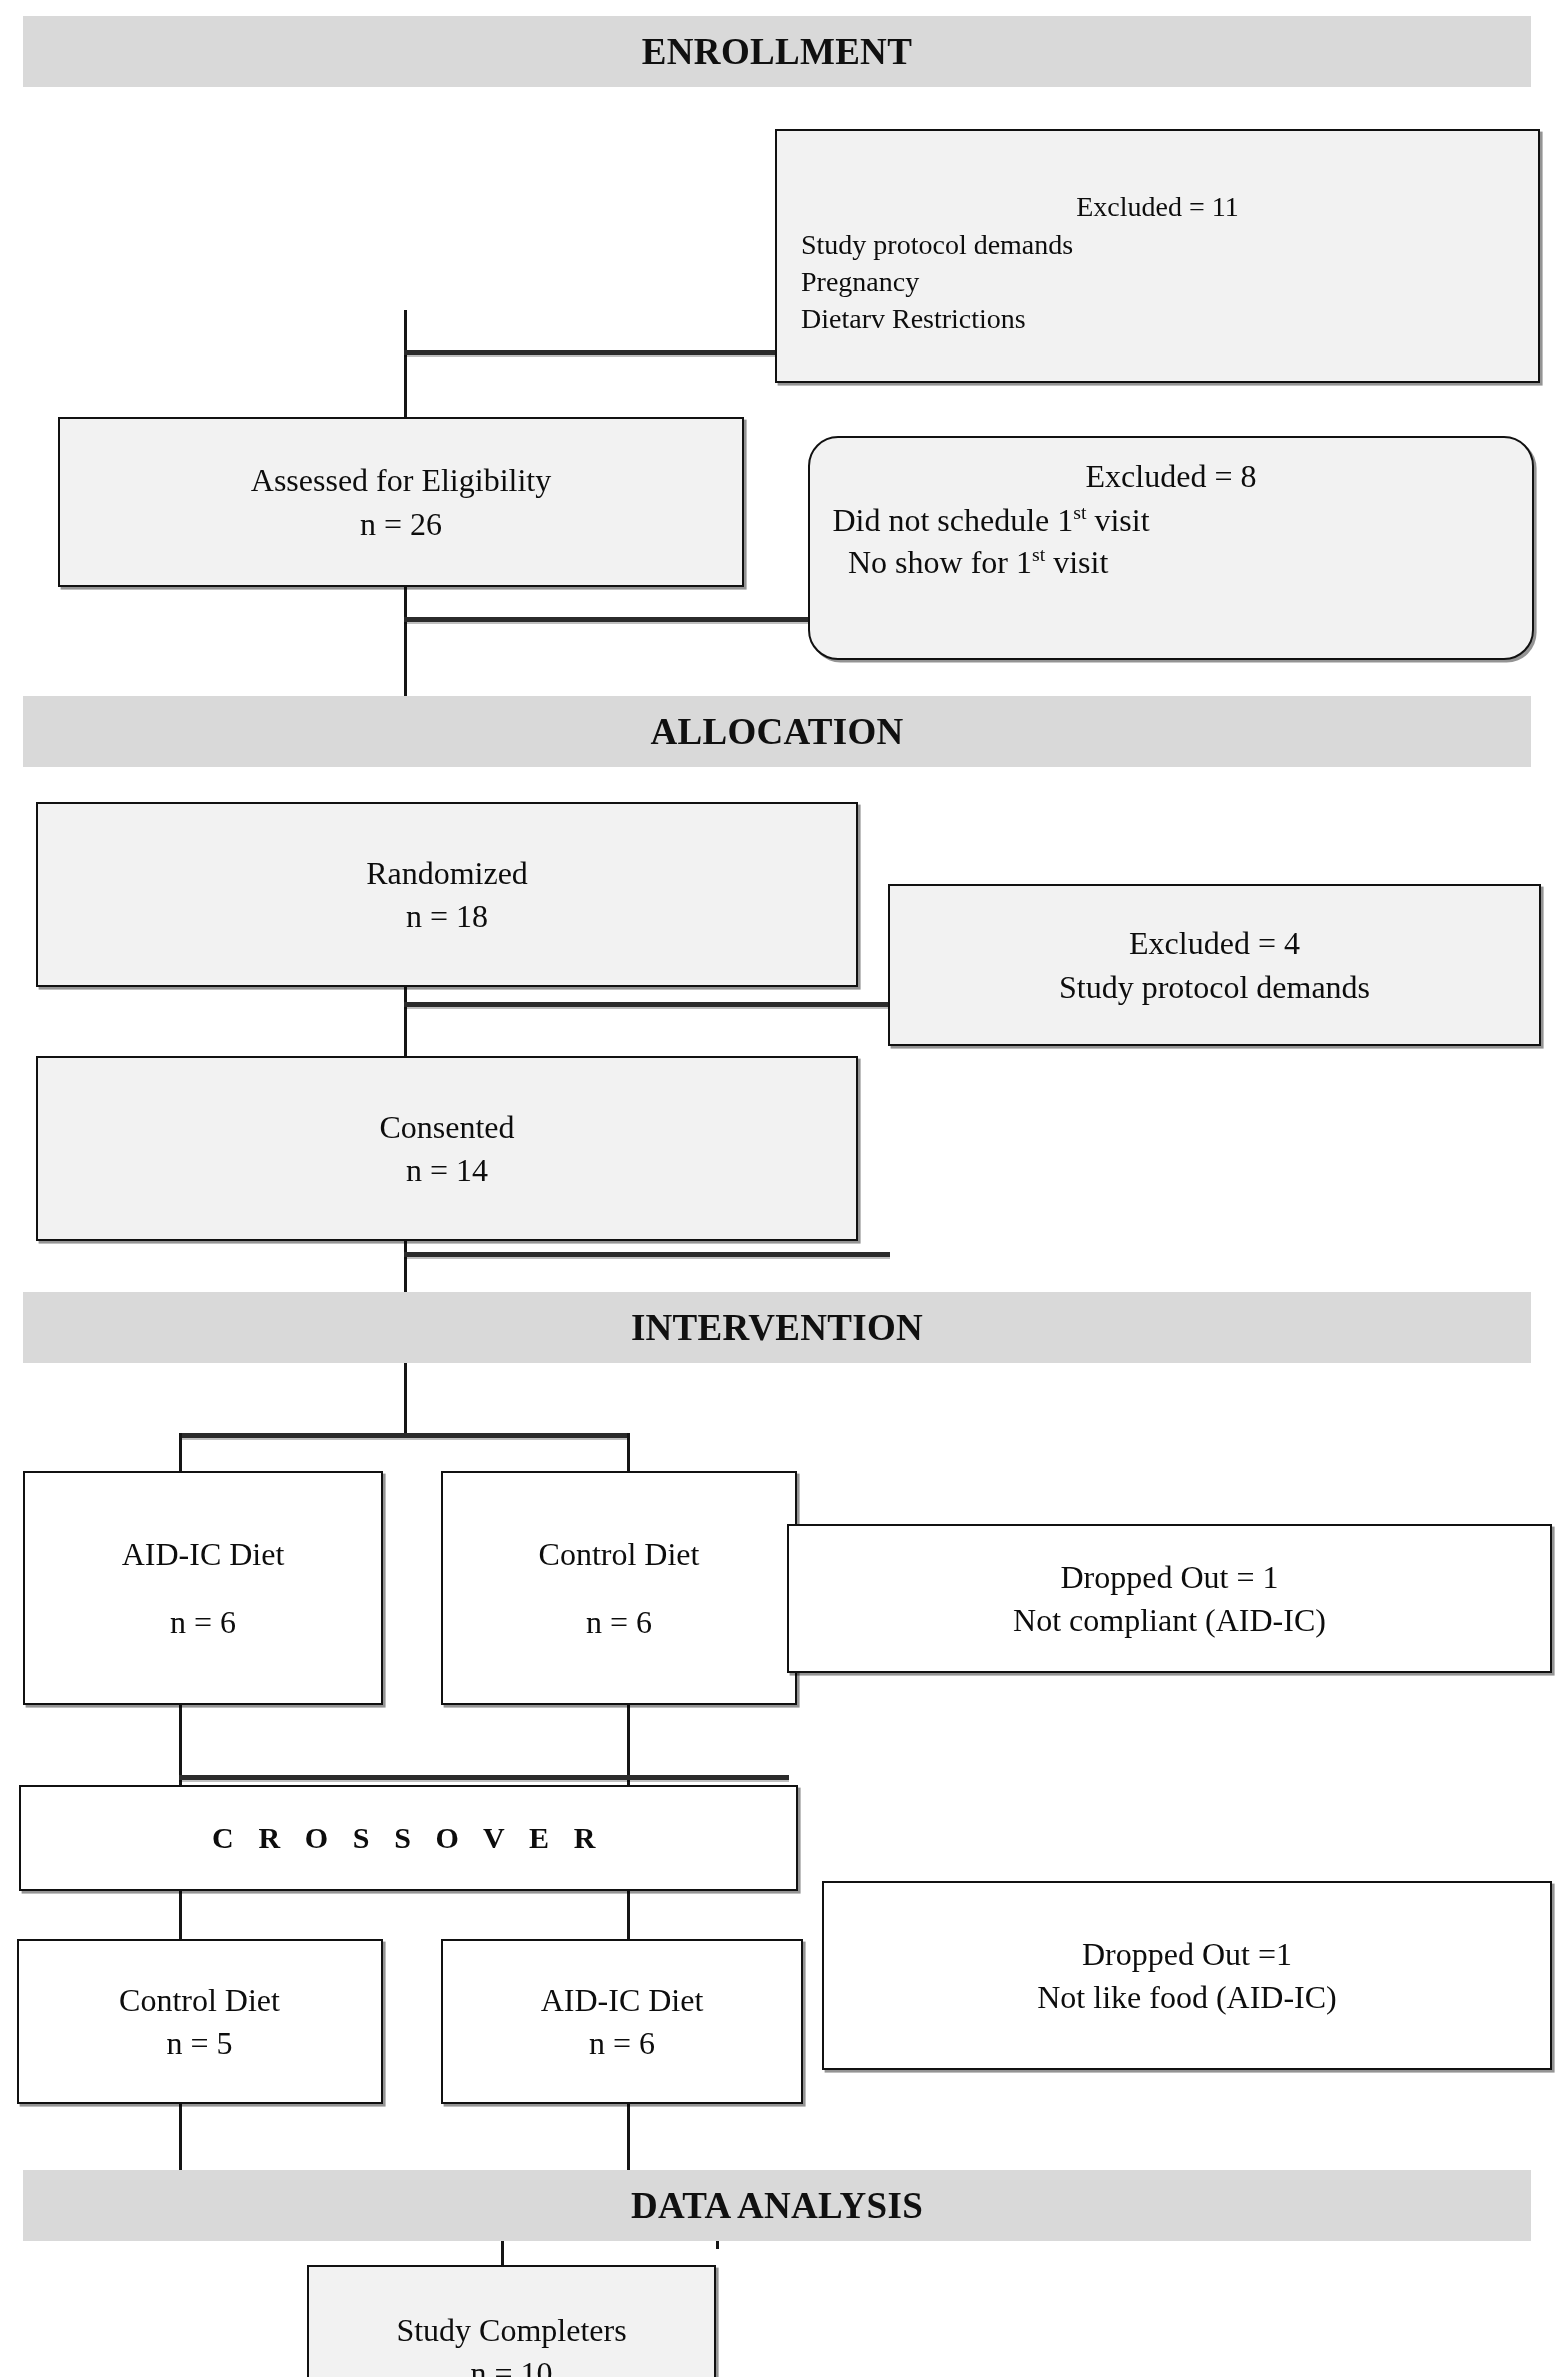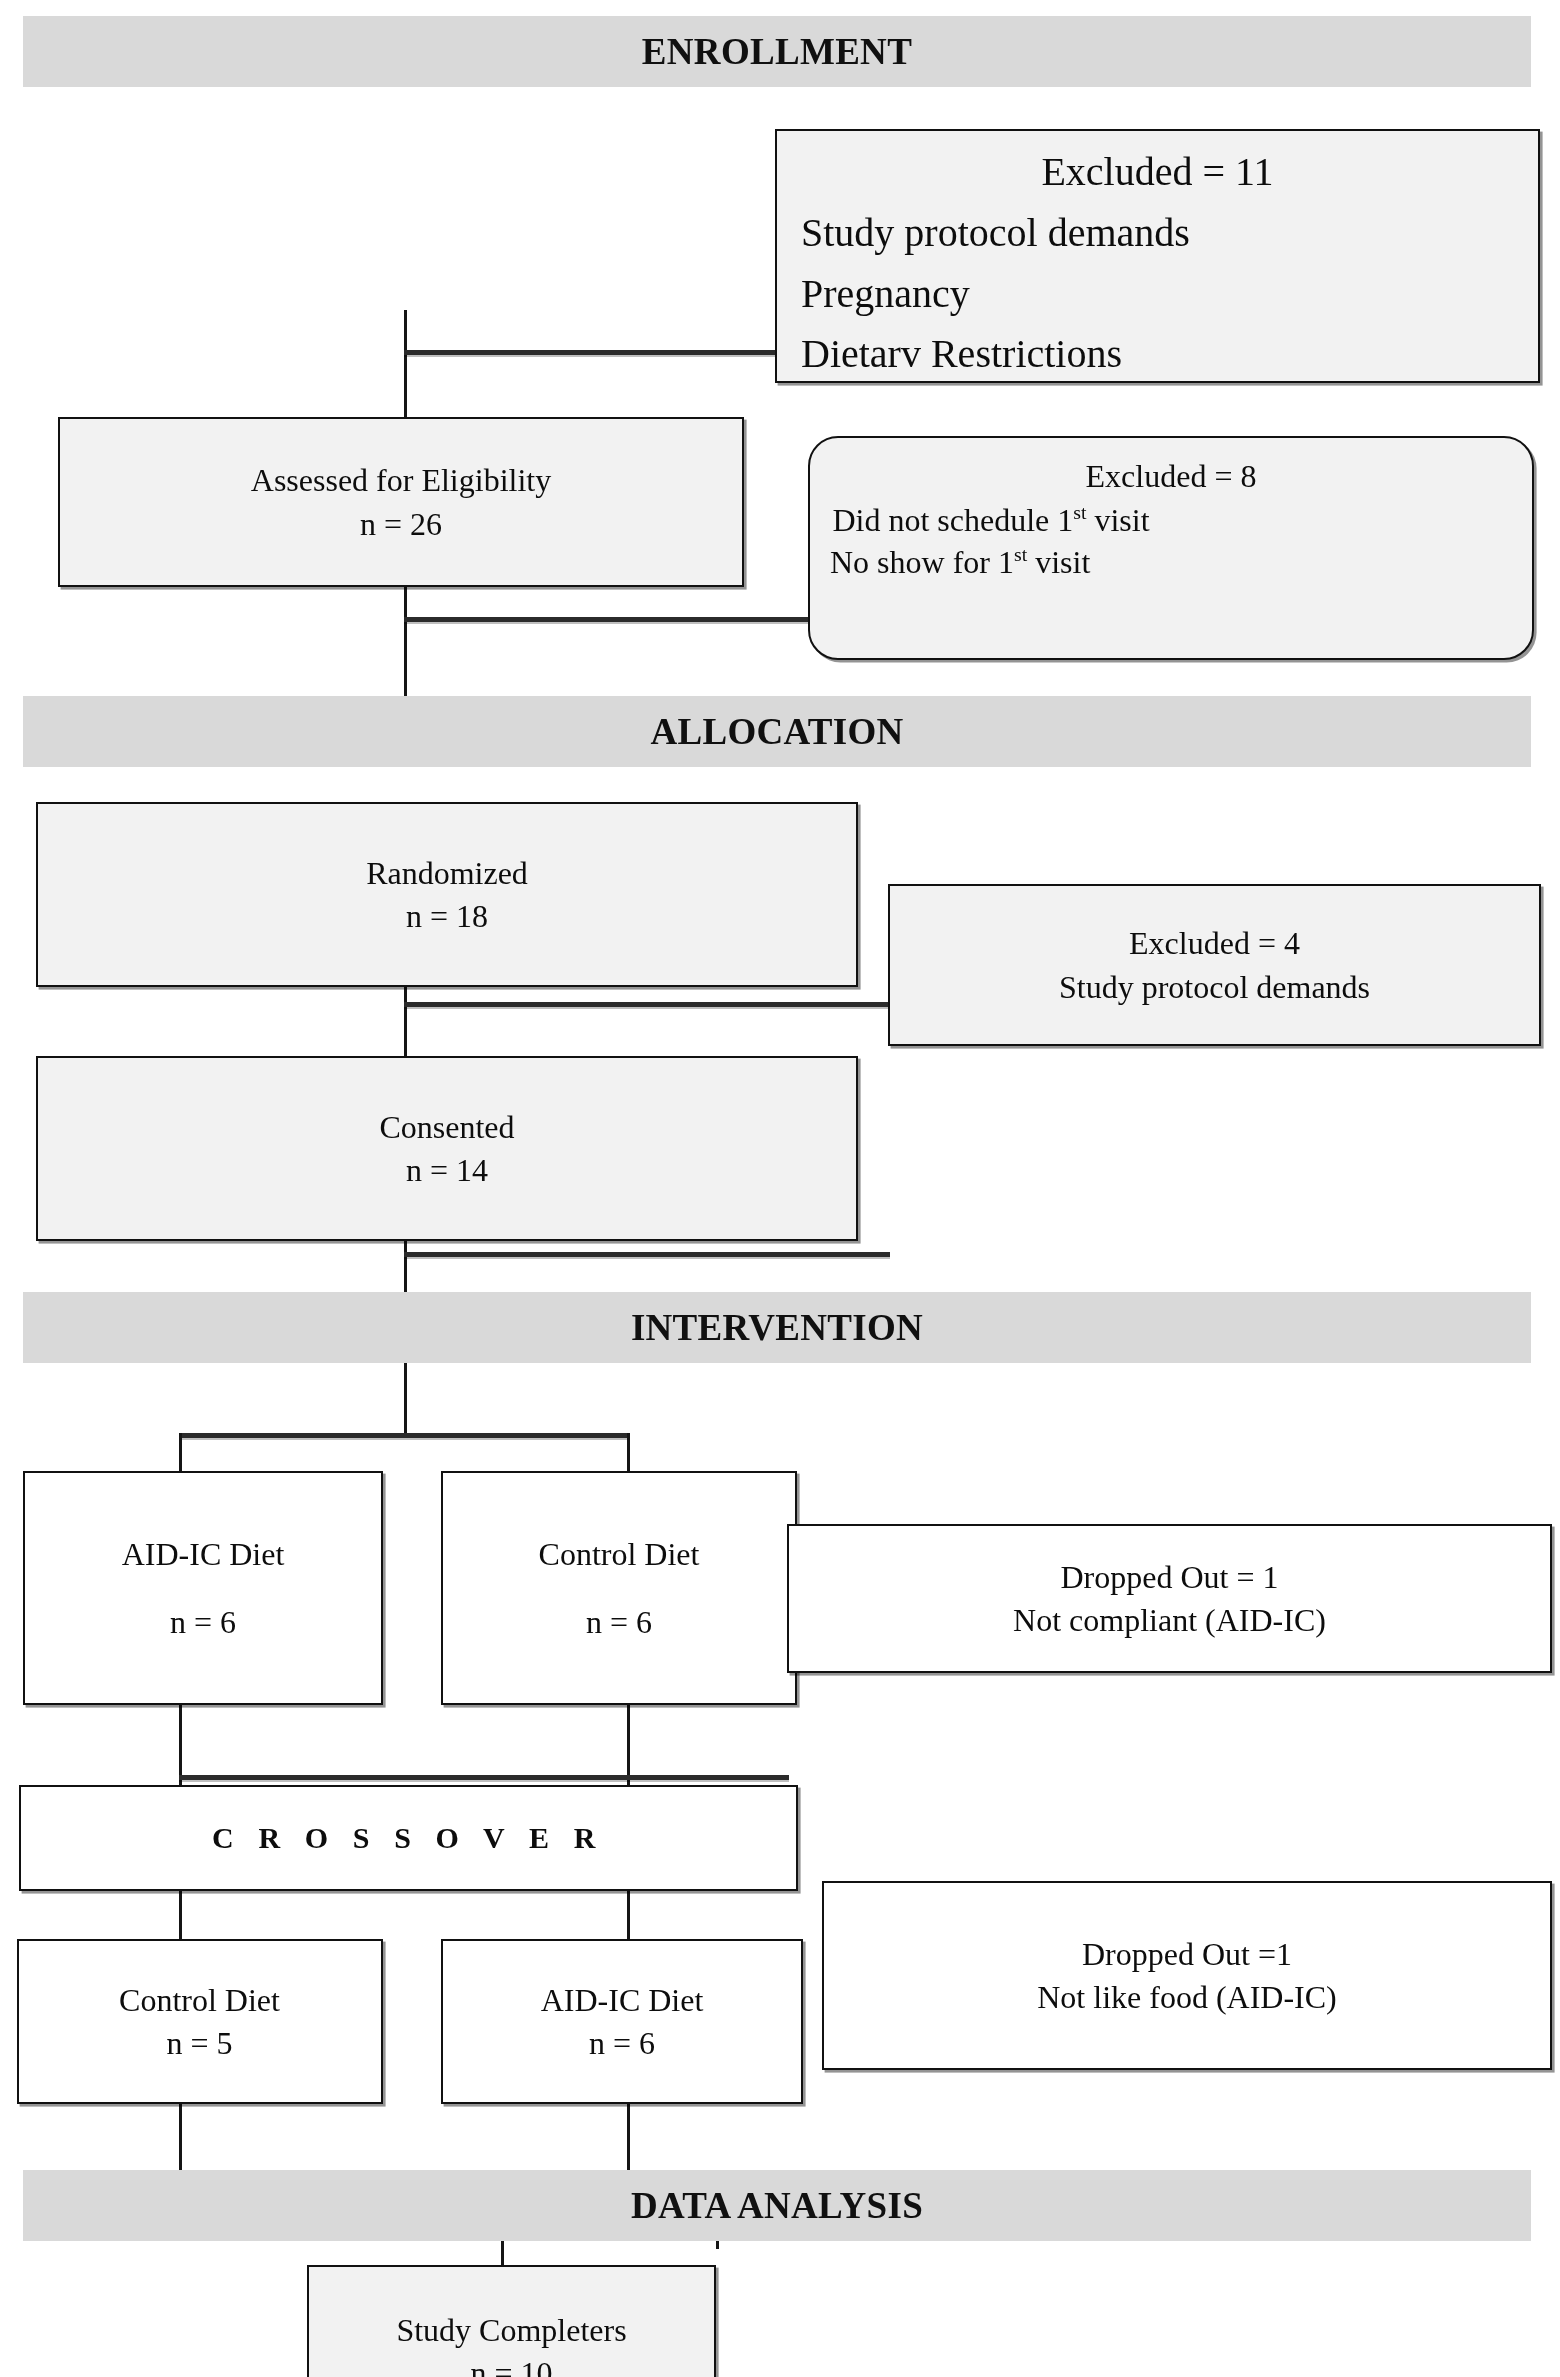--- a/index.html
+++ b/index.html
@@ -51,39 +51,39 @@
 </head>
 <body>
 
 <div id="stage">
 
   <div class="banner" style="left:23px; top:16px; width:1508px; height:71px; font-size:37px;">
     <span>ENROLLMENT</span>
   </div>
 
 
-  <div class="box" style="left:775px; top:129px; width:765px; height:254px; font-size:40px; justify-content:space-between; padding-top:14.5px;">
+  <div class="box" style="left:775px; top:129px; width:765px; height:254px; font-size:28px; justify-content:center; padding-top:14.5px;">
     <span class="ln lead">Excluded = 11</span>
     <span class="ln" style="align-self:flex-start;padding-left:24px;">Study protocol demands</span>
     <span class="ln" style="align-self:flex-start;padding-left:24px;">Pregnancy</span>
     <span class="ln" style="align-self:flex-start;padding-left:24px;">Dietarv Restrictions</span>
   </div>
 
   <div class="vline" style="left:404px; top:310px; height:110px;"></div>
   <div class="hline thick" style="left:404px; top:350px; width:373px;"></div>
 
   <div class="box" style="left:58px; top:417px; width:686px; height:170px; font-size:32px;">
     <span class="ln lead">Assessed for Eligibility</span>
     <span class="ln">n = 26</span>
   </div>
 
   <div class="box" style="left:808px; top:436px; width:726px; height:224px; font-size:32px; justify-content:flex-start; padding-top:17px;border-radius:30px;">
     <span class="ln lead">Excluded = 8</span>
     <span class="ln" style="align-self:flex-start;padding-left:22.4px;"><span>Did not schedule 1</span><sup>st</sup><span> visit</span></span>
-    <span class="ln" style="align-self:flex-start;padding-left:20px;"><span>No show for 1</span><sup>st</sup><span> visit</span></span>
+    <span class="ln" style="align-self:flex-start;padding-left:38px;"><span>No show for 1</span><sup>st</sup><span> visit</span></span>
   </div>
 
   <div class="vline" style="left:404px; top:586px; height:178px;"></div>
   <div class="hline thick" style="left:404px; top:617px; width:406px;"></div>
 
   <div class="banner" style="left:23px; top:696px; width:1508px; height:71px; font-size:37px;">
     <span>ALLOCATION</span>
   </div>
 
   <div class="box" style="left:36px; top:802px; width:822px; height:185px; font-size:32px;">

